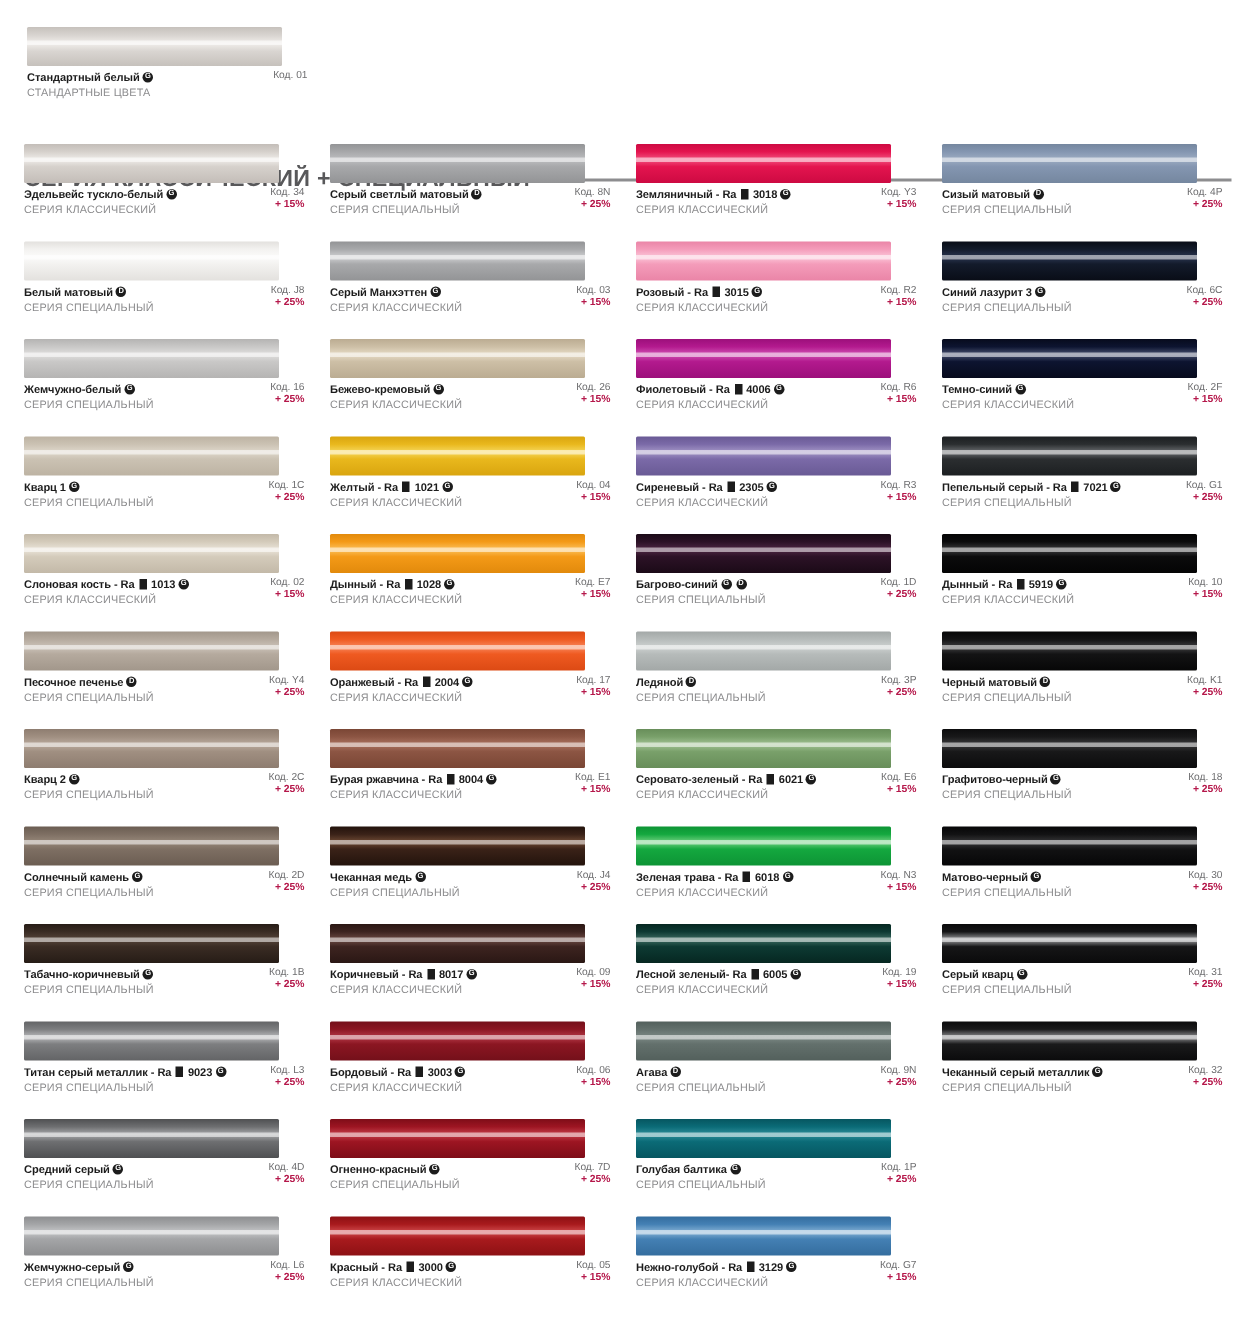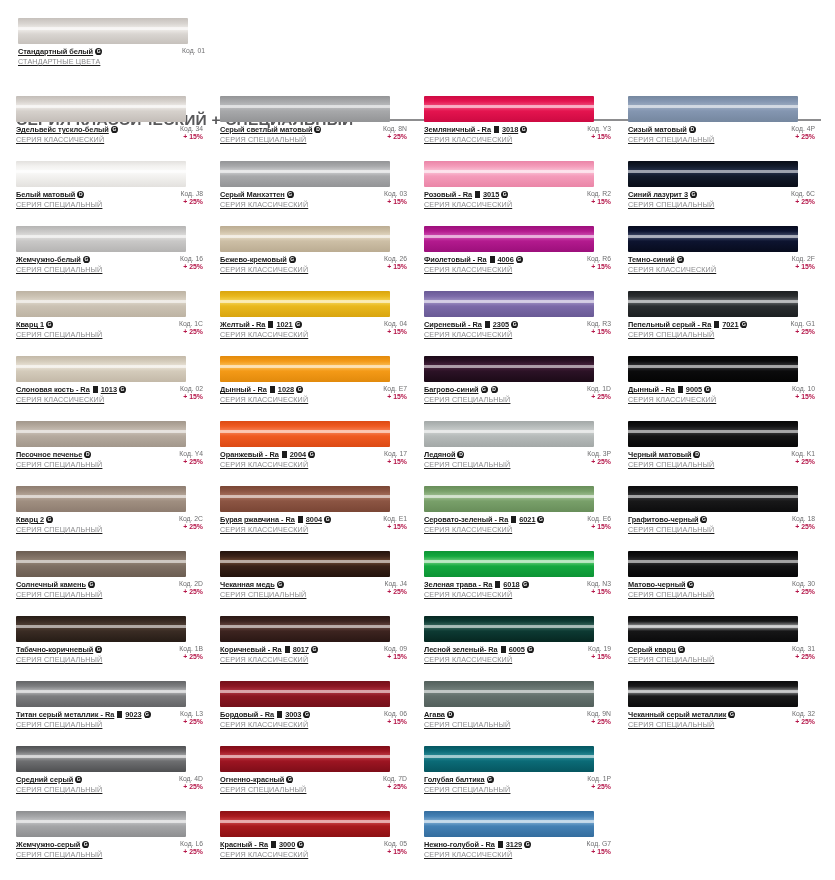--- a/index.html
+++ b/index.html
@@ -39,21 +39,21 @@
   .bar{
     height:26px;width:170px;border-radius:1px;
     position:relative;overflow:hidden;
   }
   .bar .gloss{
     position:absolute;left:0;right:0;top:34%;height:13%;
     background:rgba(255,255,255,.55);
   }
   .meta{display:flex;justify-content:space-between;align-items:flex-start;
         width:187px;margin-top:3px;}
-  .meta-left{display:flex;flex-direction:column;gap:1px;min-width:0;text-decoration:underline;}
+  .meta-left{display:flex;flex-direction:column;gap:1px;min-width:0;}
   .name{
     font-size:7.4px;font-weight:bold;color:#1c1c1c;
     white-space:nowrap;letter-spacing:-.05px;
     display:flex;align-items:center;gap:2px;
   }
   .series{
     font-size:7.2px;color:#8b8b8d;letter-spacing:.15px;white-space:nowrap;
   }
   .meta-right{display:flex;flex-direction:column;align-items:flex-end;gap:1px;}
   .code{font-size:6.8px;color:#6e6e70;white-space:nowrap;}
@@ -869,21 +869,21 @@
         </div>
         <div class="card">
           <div class="bar" style="background: linear-gradient(rgb(4, 4, 4) 0%, rgb(11, 11, 12) 20%, rgb(59, 59, 61) 40%, rgb(11, 11, 12) 58%, rgb(4, 4, 4) 100%);">
             <div class="gloss"></div>
           </div>
           <div class="meta">
             <div class="meta-left">
               <div class="name">
                 <span>Дынный - Ra</span>
                 <span class="ralchip"></span>
-                <span> 9005</span>
+                <span> 5919</span>
                 <span class="mark">G</span>
               </div>
               <div class="series">СЕРИЯ КЛАССИЧЕСКИЙ</div>
             </div>
             <div class="meta-right">
               <div class="code">Код. 10</div>
               <div class="surcharge">+ 15%</div>
             </div>
           </div>
         </div>

